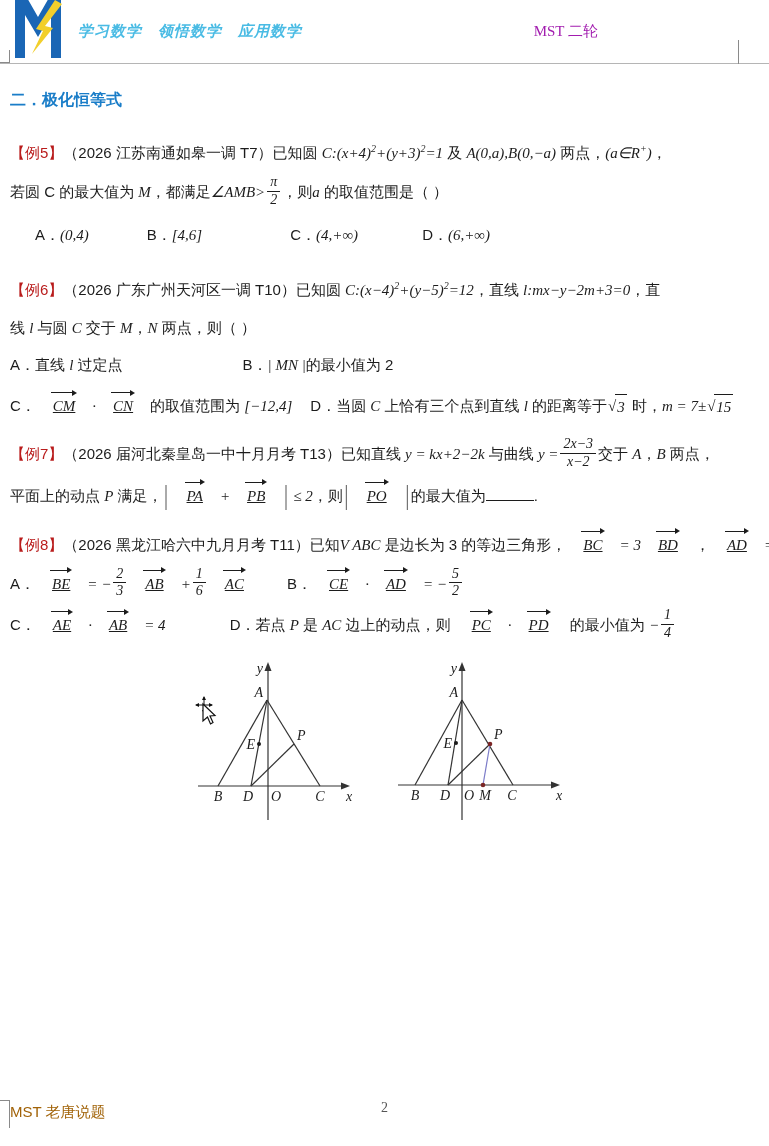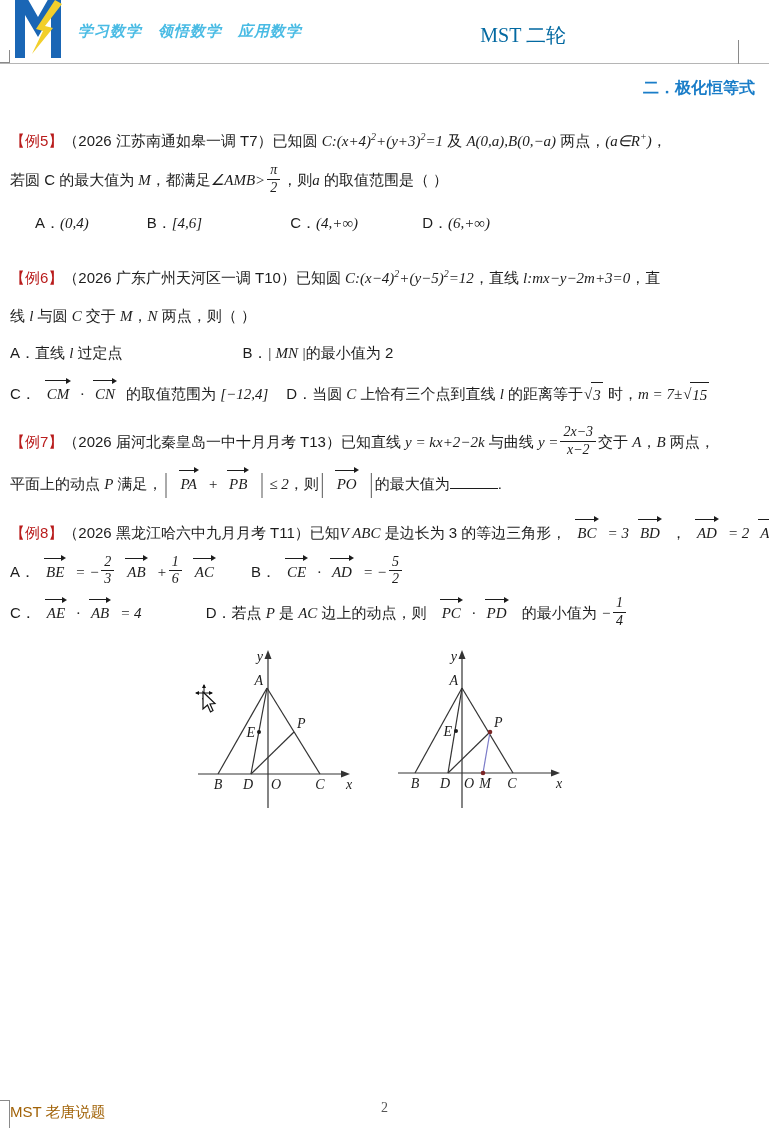--- a/index.html
+++ b/index.html
@@ -11,50 +11,50 @@
 
   
   .header { position:absolute; top:0; left:0; width:610px; height:63px; }
   .logo { position:absolute; left:13px; top:-4px; }
   .tagline {
     position:absolute; left:78px; top:22px;
     font-size:15px; font-weight:bold; font-style:italic;
     color:#49bbe4; letter-spacing:1px;
   }
   .header-right {
-    position:absolute; right:44px; top:22px;
-    font-family:"Liberation Serif", serif; font-size:20px; color:#0369a1;
+    position:absolute; right:12px; top:22px;
+    font-family:"Liberation Serif", serif; font-size:15px; color:#a21caf;
   }
   .header-rule { position:absolute; top:63px; left:0; width:769px; border-top:1px solid #b5b5b5; }
   .tick { position:absolute; background:#8a8a8a; }
   .tick-h-left  { left:0; top:62px; width:10px; height:1px; }
   .tick-v-left  { left:9px; top:50px; width:1px; height:13px; }
   .tick-v-right { left:738px; top:40px; width:1px; height:24px; }
 
   
   .content { position:absolute; top:63px; left:0; width:769px; padding:0 14px 0 10px; }
-  .sec-title { margin-top:15px; font-size:16px; font-weight:bold; color:#1a7dc8;text-align:right; }
+  .sec-title { margin-top:27px; font-size:16px; font-weight:bold; color:#1a7dc8; }
 
   .para { font-size:15px; line-height:25px; white-space:nowrap; }
   .rt { }
   .mi { font-family:"Liberation Serif", serif; font-style:italic; }
   .marker { color:#b91c1c; }
   sup.mi { font-size:10px; }
 
   .frac {
     display:inline-flex; flex-direction:column; text-align:center;
     vertical-align:middle; font-family:"Liberation Serif", serif; font-style:italic;
     line-height:1.05; font-size:14px; margin:0 2px; position:relative; top:-2px;
   }
   .frac .num { display:block; border-bottom:1px solid #1c1c1c; padding:0 3px 1px 3px; }
   .frac .den { display:block; padding-top:1px; }
 
   .vec {
-    position:relative; display:inline-block; margin:0 8px; padding:3px 3px 0 3px;
-    font-family:"Liberation Serif", serif; font-style:italic;
+    position:relative; display:inline-block; margin:0 14px; padding:3px 3px 0 3px;
+    font-family:"Liberation Serif", serif; font-style:italic;text-decoration:underline;
   }
   .vec::before { content:""; position:absolute; top:1px; left:1px; right:6px; border-top:1px solid #1c1c1c; }
   .vec::after  {
     content:""; position:absolute; top:-1.5px; right:1px; width:0; height:0;
     border-top:3px solid transparent; border-bottom:3px solid transparent; border-left:5px solid #1c1c1c;
   }
 
   .sqrt { display:inline-flex; align-items:flex-start; font-family:"Liberation Serif", serif; font-style:italic; margin:0 1px; }
   .sqrt .rad { font-style:normal; margin-right:-1px; }
   .sqrt .sqc { border-top:1px solid #1c1c1c; padding:0 2px; }

